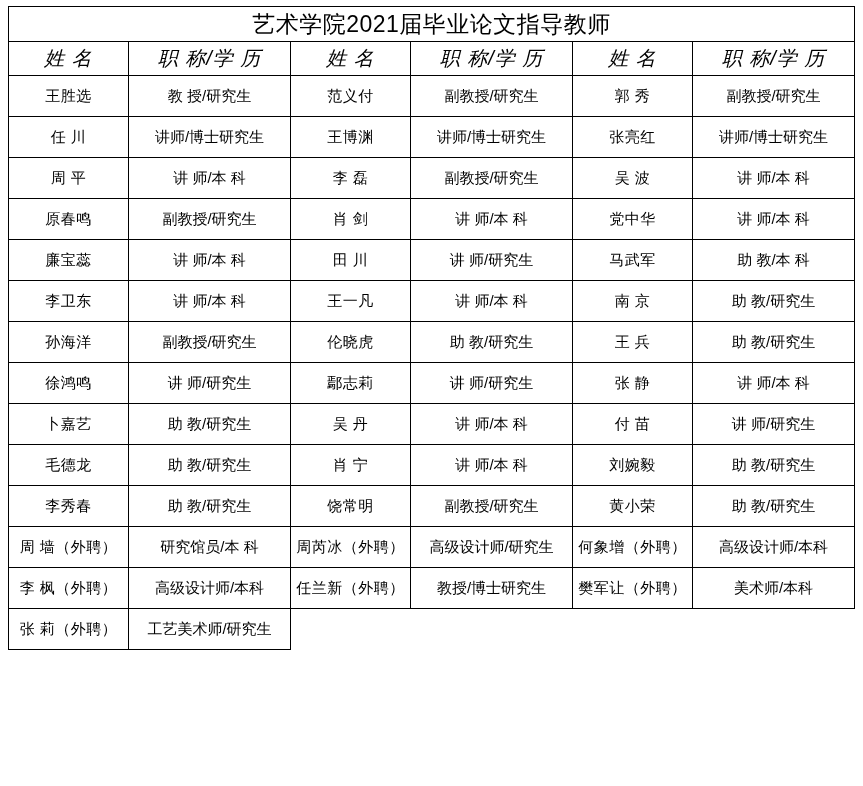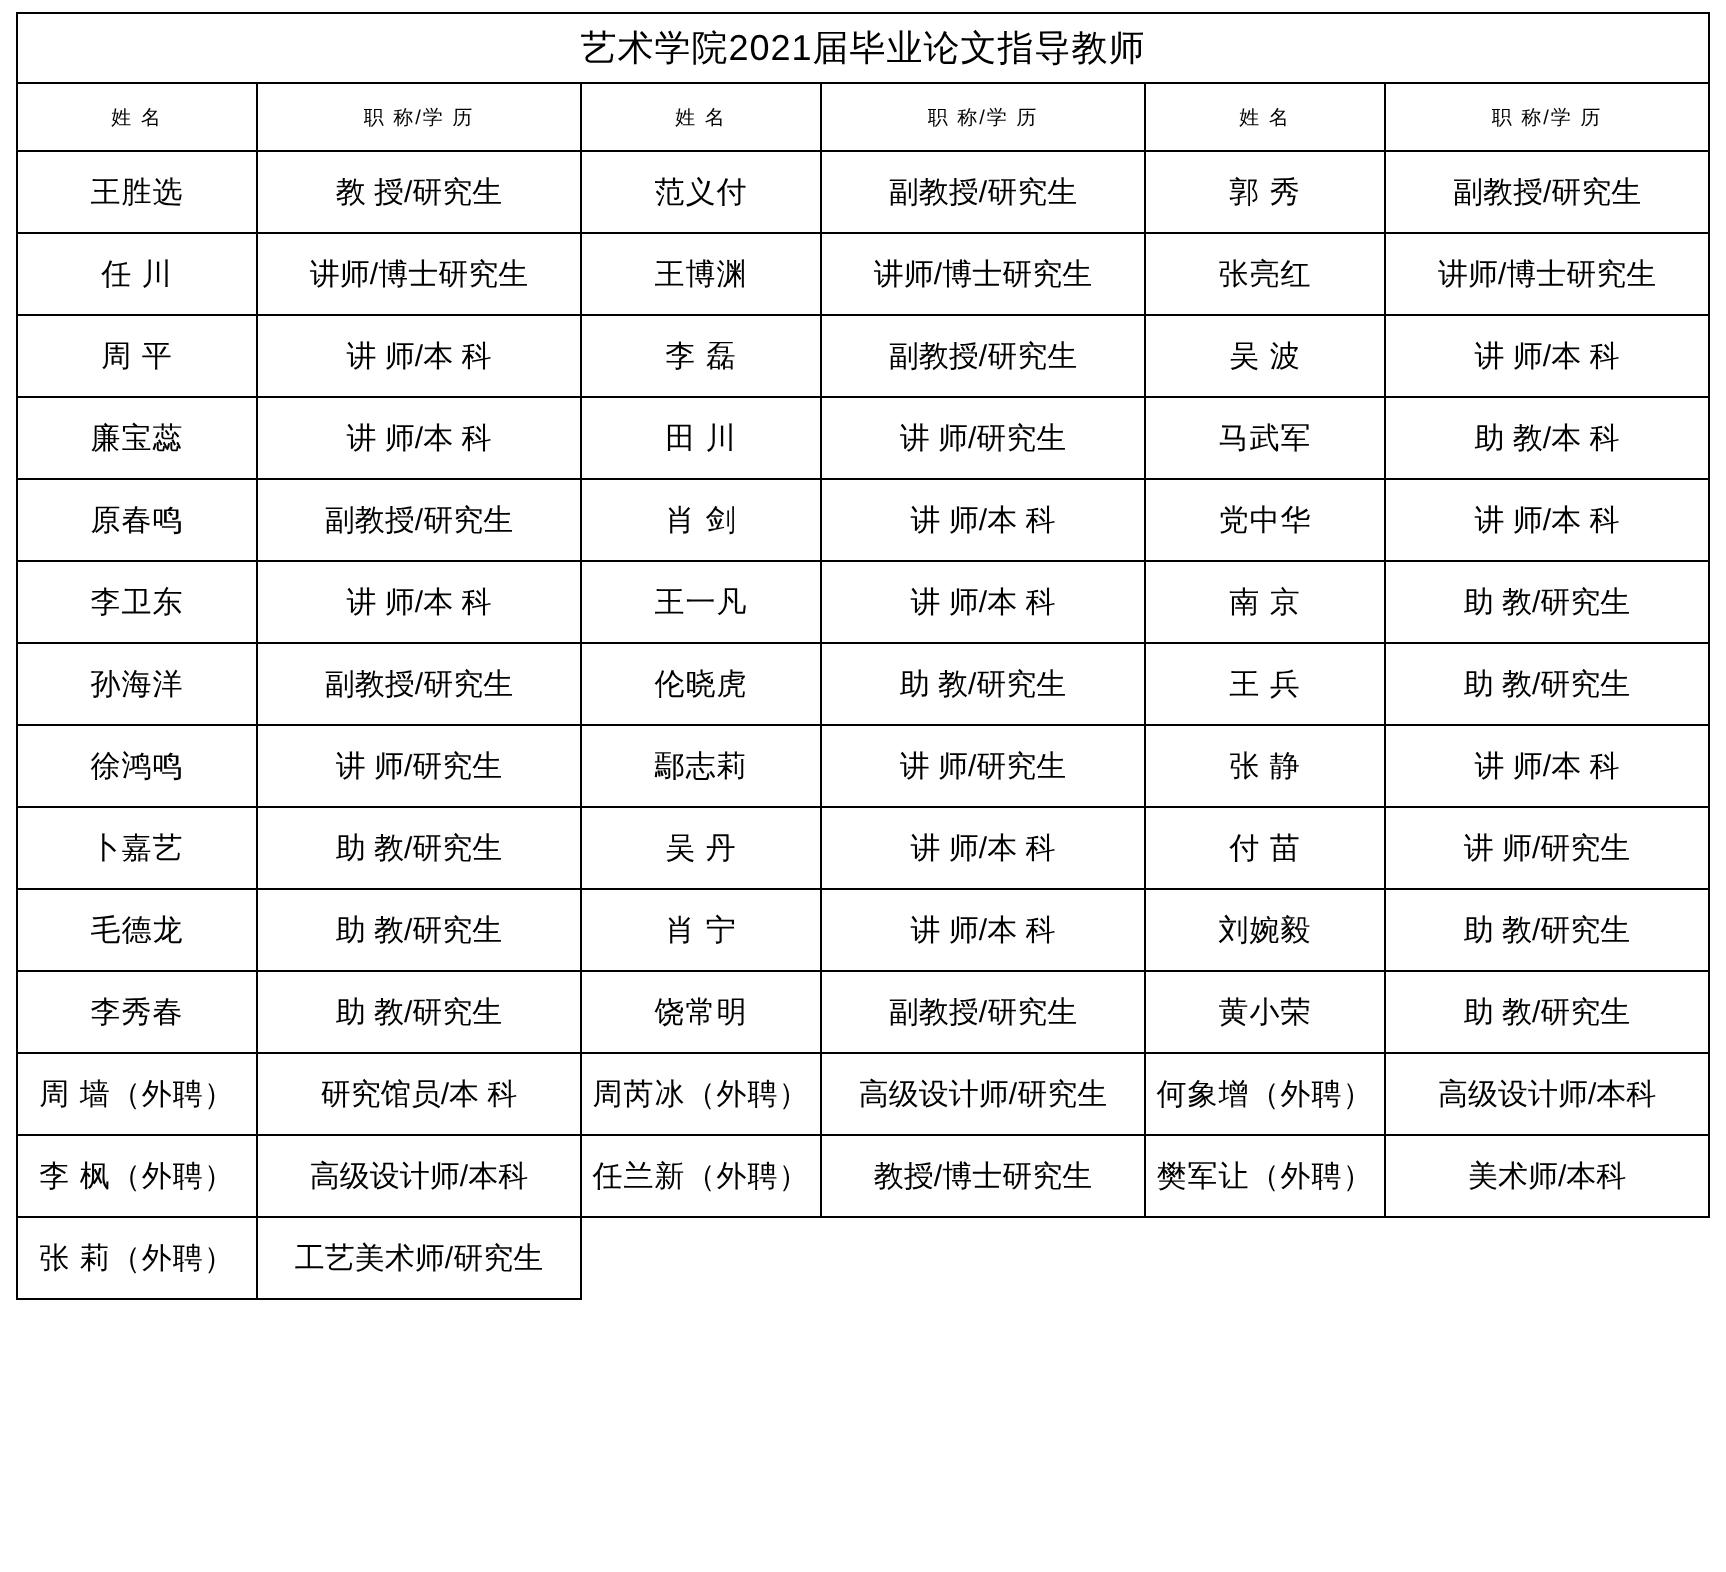--- a/index.html
+++ b/index.html
@@ -28,29 +28,30 @@
     border: 1px solid #000000;
     text-align: center;
     vertical-align: middle;
     font-weight: normal;
     padding: 0;
     overflow: hidden;
     white-space: nowrap;
   }
   .title-cell {
     height: 34px;
-    font-size: 18px;
+    font-size: 23px;
     font-weight: bold;
     letter-spacing: 0.5px;
   }
   .head-cell {
     height: 33px;
-    font-size: 10px;
+    font-size: 20px;
     font-weight: bold;
     letter-spacing: 1px;
+    font-style: italic;
   }
   .data-cell {
     height: 40px;
     font-size: 15px;
   }
   .data-cell.name {
     letter-spacing: 0.5px;
   }
   .empty-cell {
     border: none !important;
@@ -102,34 +103,34 @@
       </tr>
       <tr>
         <td class="data-cell name">周    平</td>
         <td class="data-cell">讲  师/本  科</td>
         <td class="data-cell name">李  磊</td>
         <td class="data-cell">副教授/研究生</td>
         <td class="data-cell name">吴  波</td>
         <td class="data-cell">讲  师/本  科</td>
       </tr>
       <tr>
+        <td class="data-cell name">原春鸣</td>
+        <td class="data-cell">副教授/研究生</td>
+        <td class="data-cell name">肖    剑</td>
+        <td class="data-cell">讲  师/本  科</td>
+        <td class="data-cell name">党中华</td>
+        <td class="data-cell">讲  师/本  科</td>
+      </tr>
+      <tr>
         <td class="data-cell name">廉宝蕊</td>
         <td class="data-cell">讲  师/本  科</td>
         <td class="data-cell name">田    川</td>
         <td class="data-cell">讲  师/研究生</td>
         <td class="data-cell name">马武军</td>
         <td class="data-cell">助  教/本  科</td>
-      </tr>
-      <tr>
-        <td class="data-cell name">原春鸣</td>
-        <td class="data-cell">副教授/研究生</td>
-        <td class="data-cell name">肖    剑</td>
-        <td class="data-cell">讲  师/本  科</td>
-        <td class="data-cell name">党中华</td>
-        <td class="data-cell">讲  师/本  科</td>
       </tr>
       <tr>
         <td class="data-cell name">李卫东</td>
         <td class="data-cell">讲  师/本  科</td>
         <td class="data-cell name">王一凡</td>
         <td class="data-cell">讲  师/本  科</td>
         <td class="data-cell name">南    京</td>
         <td class="data-cell">助  教/研究生</td>
       </tr>
       <tr>

